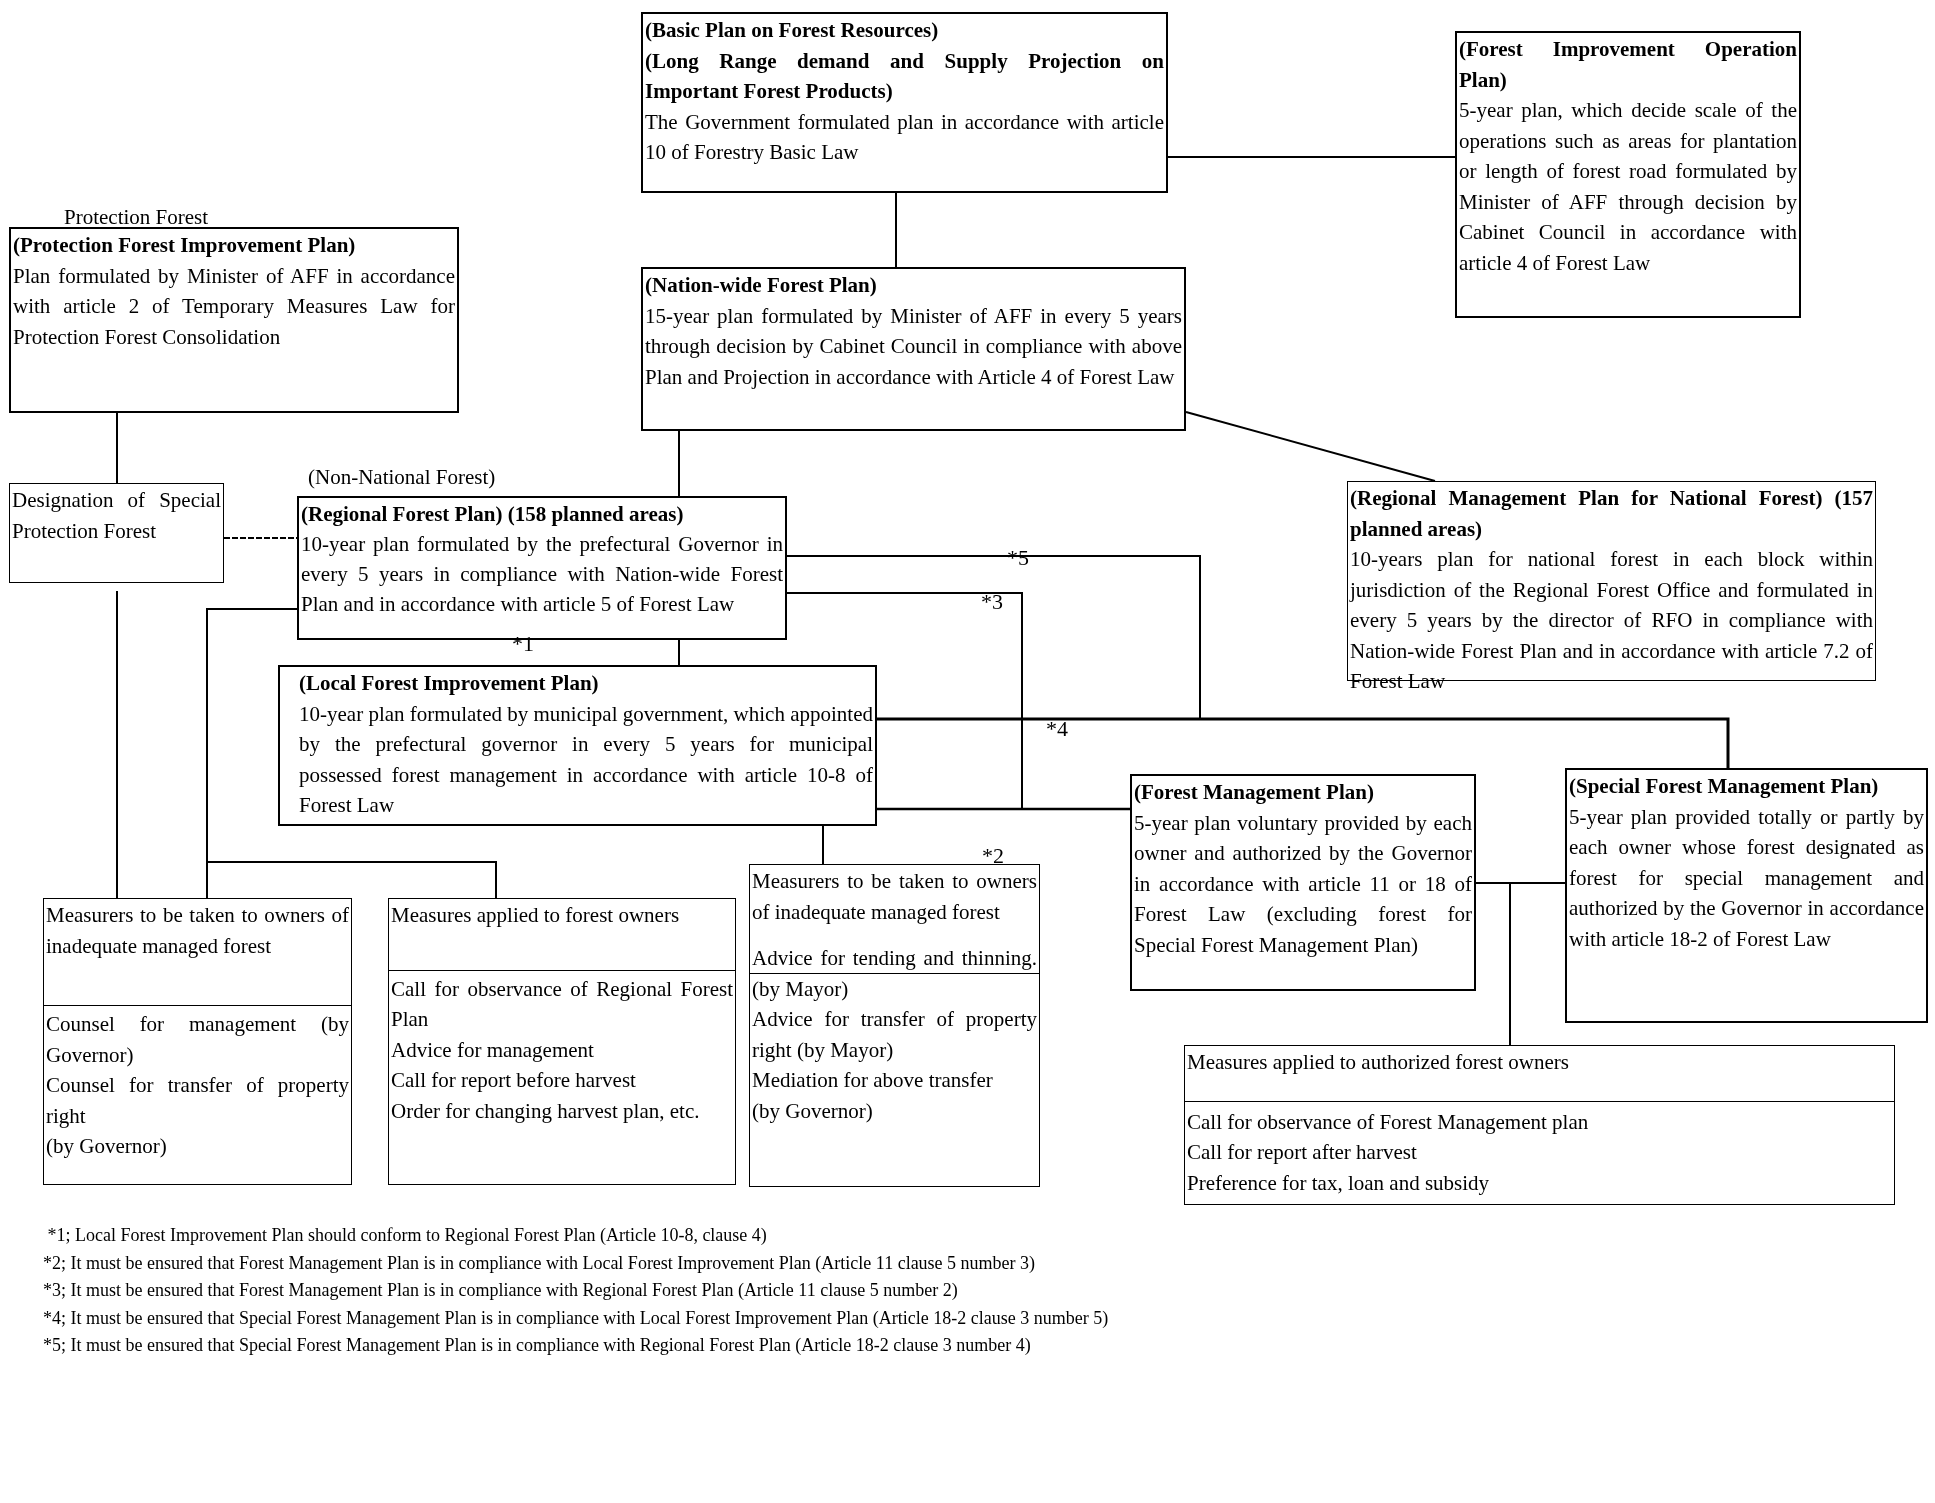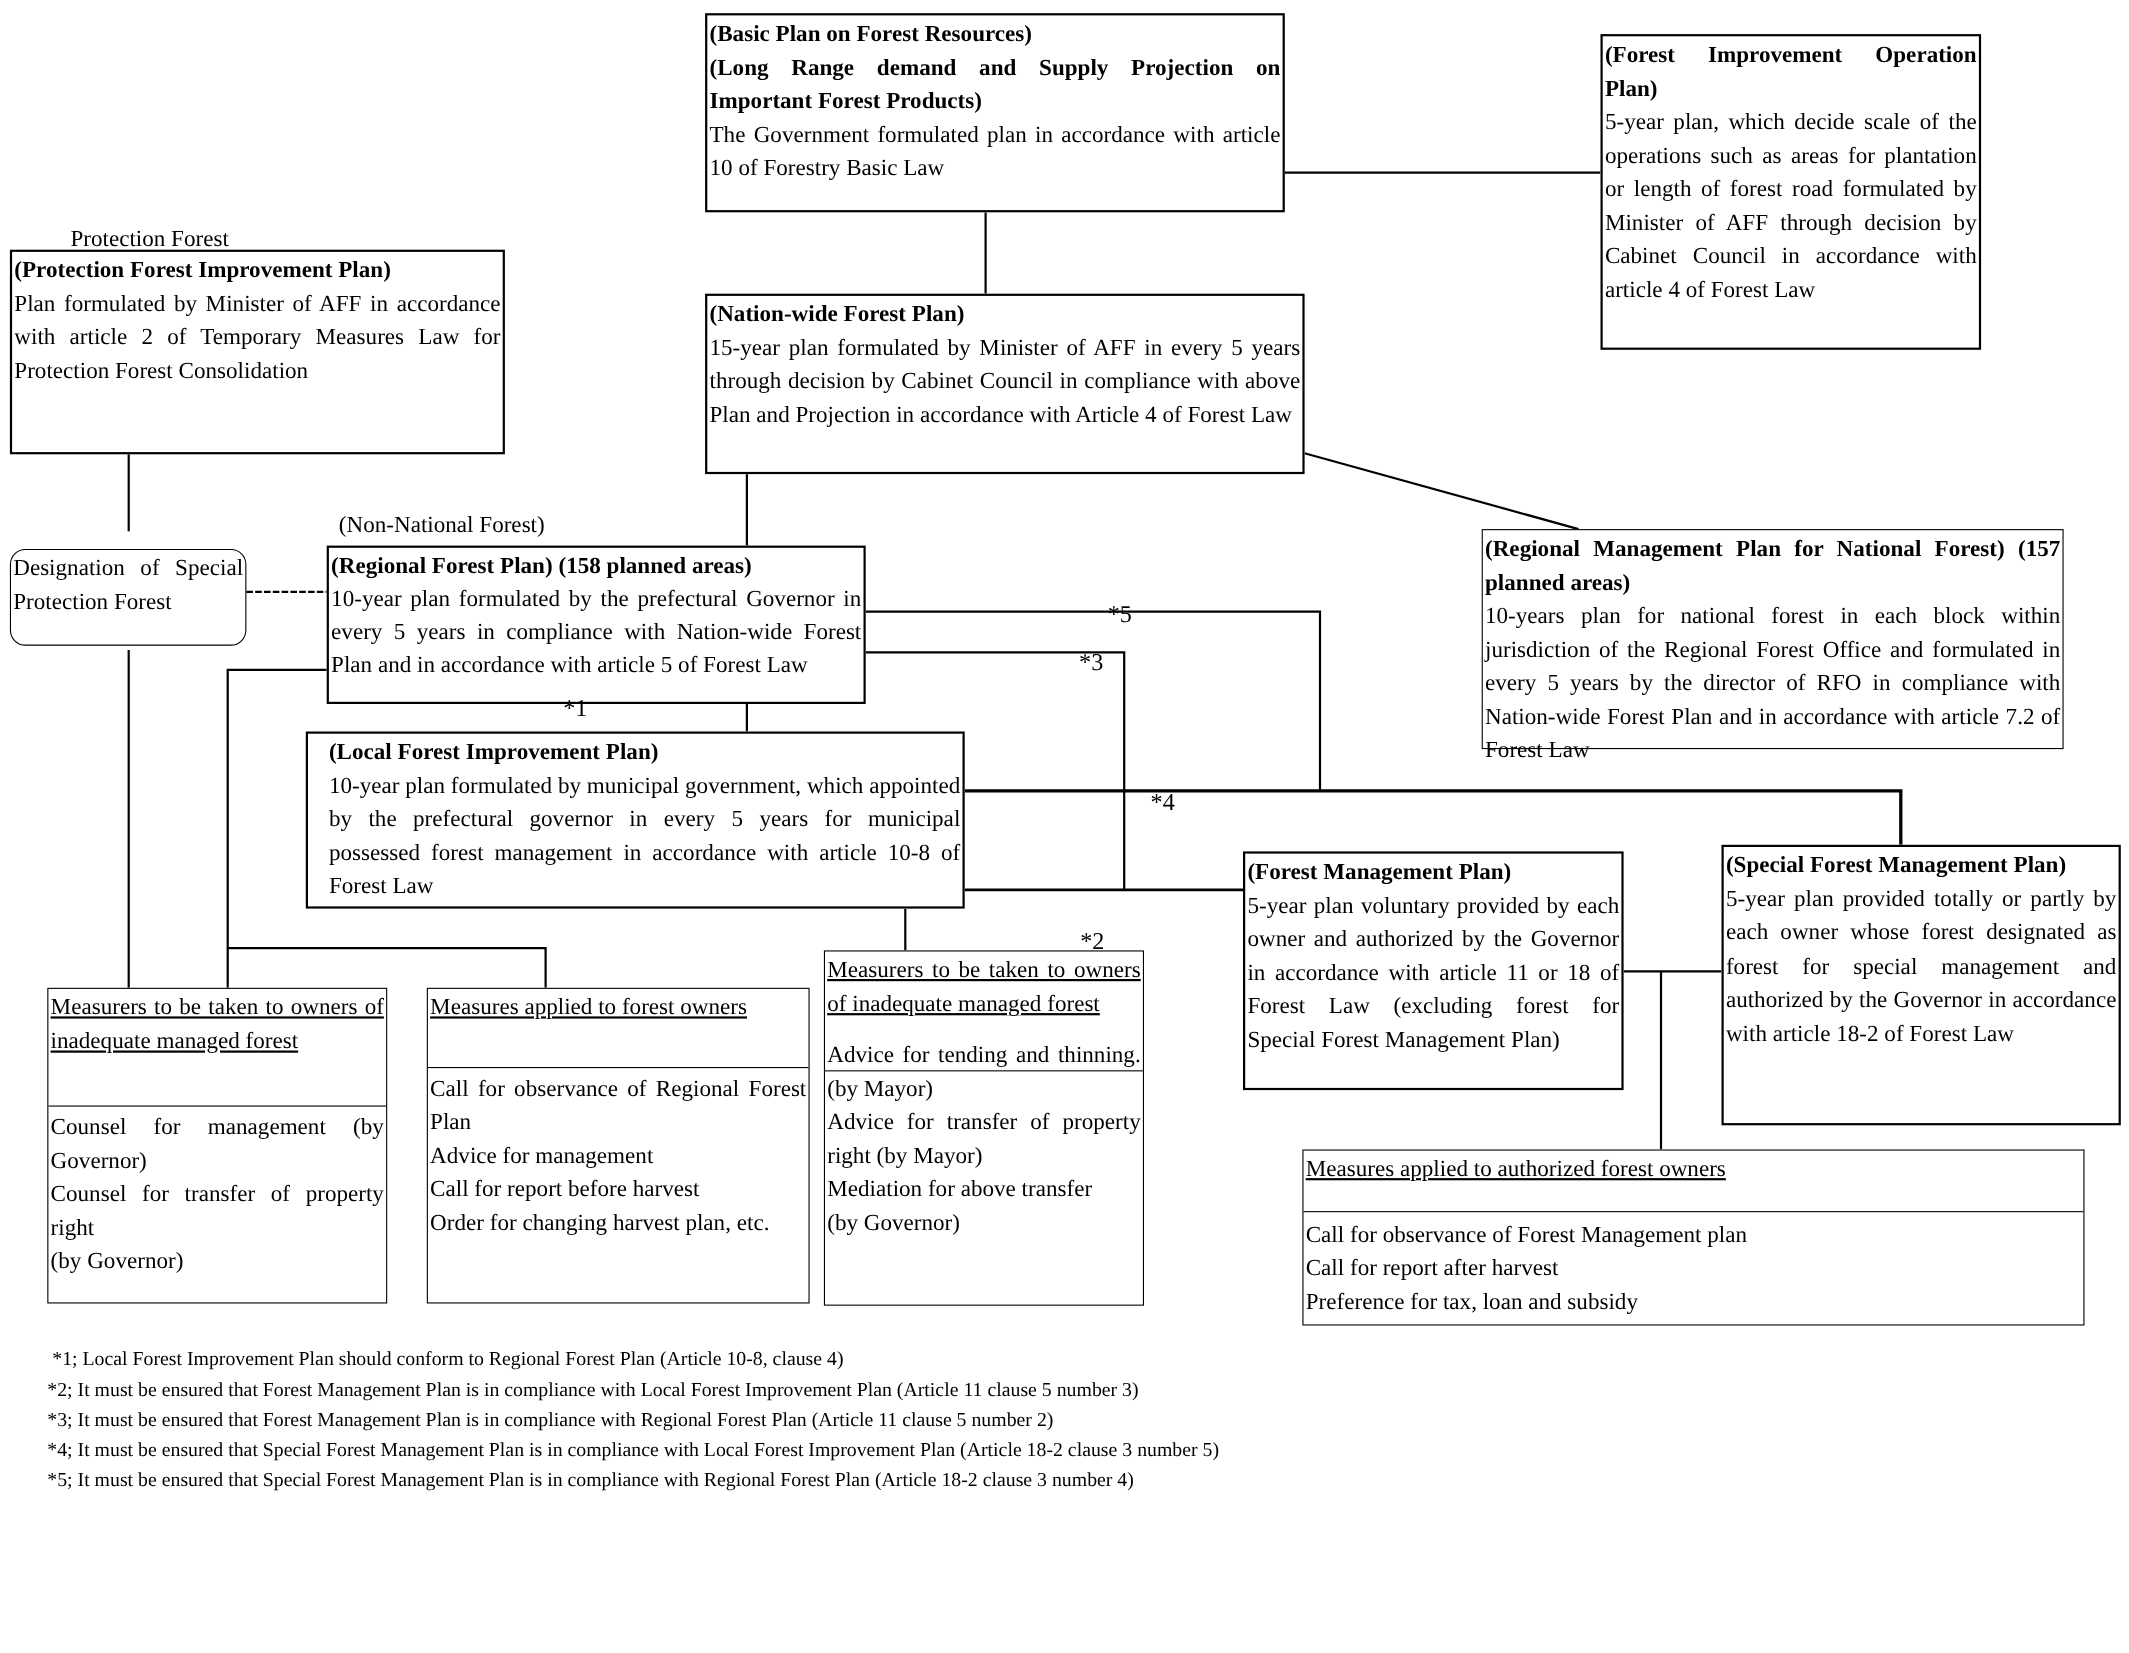--- a/index.html
+++ b/index.html
@@ -4,21 +4,21 @@
 <style>
   html,body{margin:0;padding:0;background:#fff;}
   body{width:1935px;height:1503px;position:relative;overflow:hidden;font-family:"Liberation Serif","DejaVu Serif",serif;color:#000;}
   .box{position:absolute;border:2px solid #000;box-sizing:border-box;background:#fff;padding:1px 2px 0 2px;font-size:21px;line-height:30.5px;text-align:justify;}
   .box.thin{border-width:1.5px;}
   .ttl{font-weight:bold;display:block;}
   .body{display:block;}
   .just{text-align:justify;text-align-last:left;}
   .lab{position:absolute;font-size:21px;line-height:24px;white-space:nowrap;}
   .mark{position:absolute;font-size:22px;line-height:22px;white-space:nowrap;}
-  .sec{display:block;text-decoration:underline;}
+  .sec{display:block;}
   .divider{position:absolute;left:0;right:0;border-top:1.5px solid #000;}
   svg#wires{position:absolute;left:0;top:0;}
   .notes{position:absolute;left:43px;top:1222px;width:1146px;font-size:18px;line-height:27.5px;text-align:justify;}
   .notes div{display:block;}
   .item{display:block;}
 </style>
 </head>
 <body>
 
 <svg id="wires" width="1935" height="1503">
@@ -60,21 +60,21 @@
 <div class="box" style="left:9px;top:227px;width:450px;height:186px;">
   <span class="ttl">(Protection Forest Improvement Plan)</span>
   <span class="body just">Plan formulated by Minister of AFF in accordance with article 2 of Temporary Measures Law for Protection Forest Consolidation</span>
 </div>
 
 <div class="box" style="left:641px;top:267px;width:545px;height:164px;">
   <span class="ttl">(Nation-wide Forest Plan)</span>
   <span class="body just">15-year plan formulated by Minister of AFF in every 5 years through decision by Cabinet Council in compliance with above Plan and Projection in accordance with Article 4 of Forest Law</span>
 </div>
 
-<div class="box thin" style="left:9px;top:499px;width:215px;height:88px;border-radius:14px;">
+<div class="box thin" style="left:9px;top:483px;width:215px;height:100px;">
   <span class="body just">Designation of Special Protection Forest</span>
 </div>
 
 <div class="box" style="left:297px;top:496px;width:490px;height:144px;line-height:30px;">
   <span class="ttl">(Regional Forest Plan)  (158 planned areas)</span>
   <span class="body just">10-year plan formulated by the prefectural Governor in every 5 years in compliance with Nation-wide Forest Plan and in accordance with article 5 of Forest Law</span>
 </div>
 
 <div class="box thin" style="left:1347px;top:481px;width:529px;height:200px;">
   <span class="ttl just">(Regional Management Plan for National Forest) (157 planned areas)</span>

